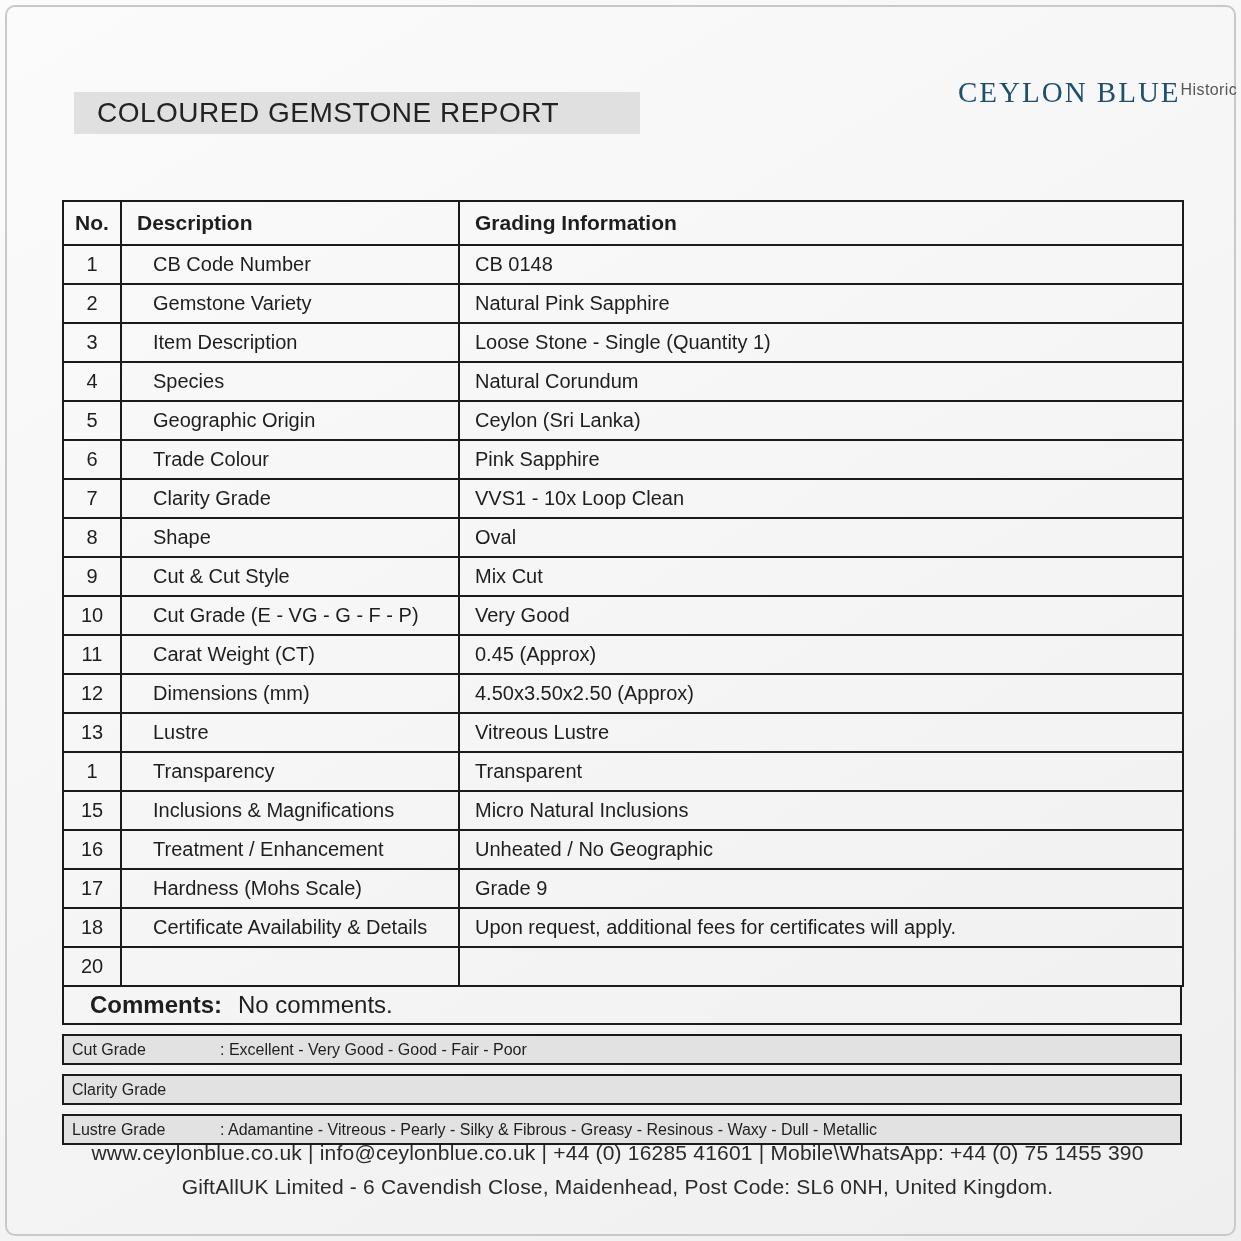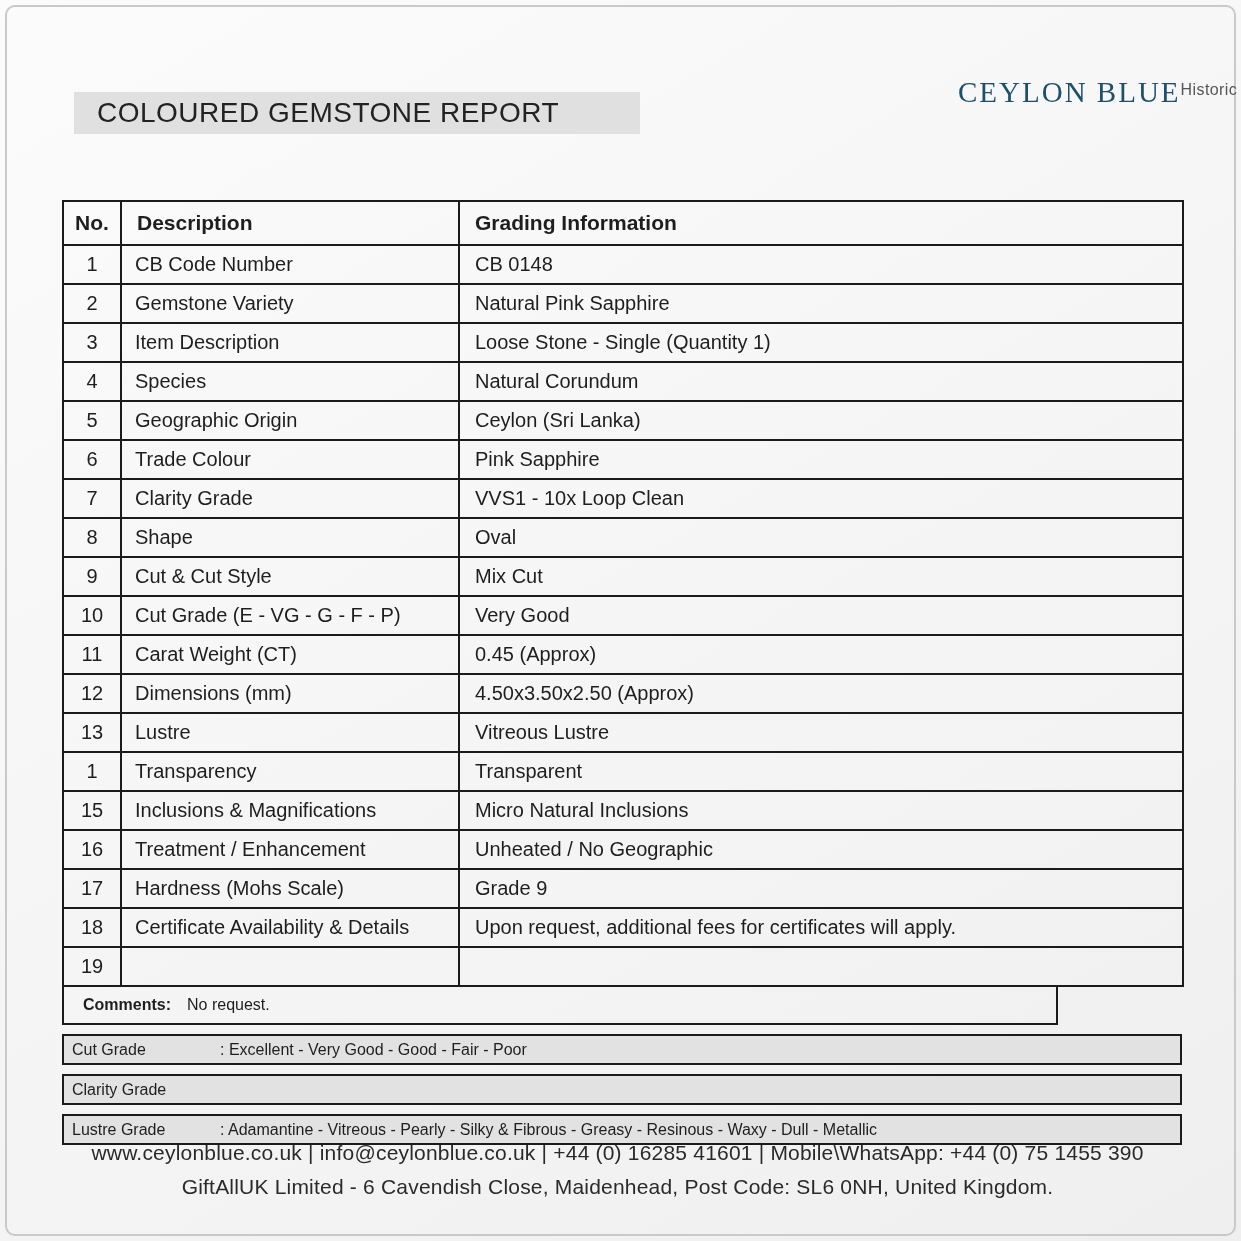--- a/index.html
+++ b/index.html
@@ -65,32 +65,32 @@
     border:2px solid #1b1b1b;
     font-size:20px;
     overflow:hidden; white-space:nowrap;
   }
   table.report thead th {
     height:44px; font-size:21px; font-weight:bold; text-align:left;
     padding-left:15px;
     border-radius:20px;
   }
   table.report thead th.h-no { text-align:center; padding-left:0; }
-  table.report tbody td { height:39px; padding-left:13px; }
+  table.report tbody td { height:39px; padding-left:31px; }
   table.report tbody td.no { text-align:center; padding-left:0; }
   table.report tbody td.grading { padding-left:15px; }
   
   .comments-row {
-    width:996px; height:40px;
+    width:1120px; height:40px;
     margin-top:-2px;
     border:2px solid #1b1b1b;
     background:transparent;
     display:flex; align-items:center;
-    padding-left:19px;
-    font-size:16px;
+    padding-left:26px;
+    font-size:24px;
   }
   .comments-row .c-label { font-weight:bold; }
   .comments-row .c-value { margin-left:16px; }
   
   .legend-bar {
     width:1120px; height:31px;
     margin-top:9px;
     border:2px solid #1b1b1b;
     background:#e2e2e2;
     display:flex; align-items:center;
@@ -235,30 +235,30 @@
             <td class="no">17</td>
             <td class="description">Hardness (Mohs Scale)</td>
             <td class="grading">Grade 9</td>
           </tr>
           <tr>
             <td class="no">18</td>
             <td class="description">Certificate Availability &amp; Details</td>
             <td class="grading">Upon request, additional fees for certificates will apply.</td>
           </tr>
           <tr>
-            <td class="no">19</td>
+            <td class="no">20</td>
             <td class="description"></td>
             <td class="grading"></td>
           </tr>
         </tbody>
     </table>
 
     <div class="comments-row">
       <span class="c-label">Comments:</span>
-      <span class="c-value">No request.</span>
+      <span class="c-value">No comments.</span>
     </div>
 
     <div class="legend-bar">
       <span class="l-label">Cut Grade</span>
       <span class="l-value">: Excellent - Very Good - Good - Fair - Poor</span>
     </div>
     <div class="legend-bar">
       <span class="l-label">Clarity Grade</span>
     </div>
     <div class="legend-bar">

